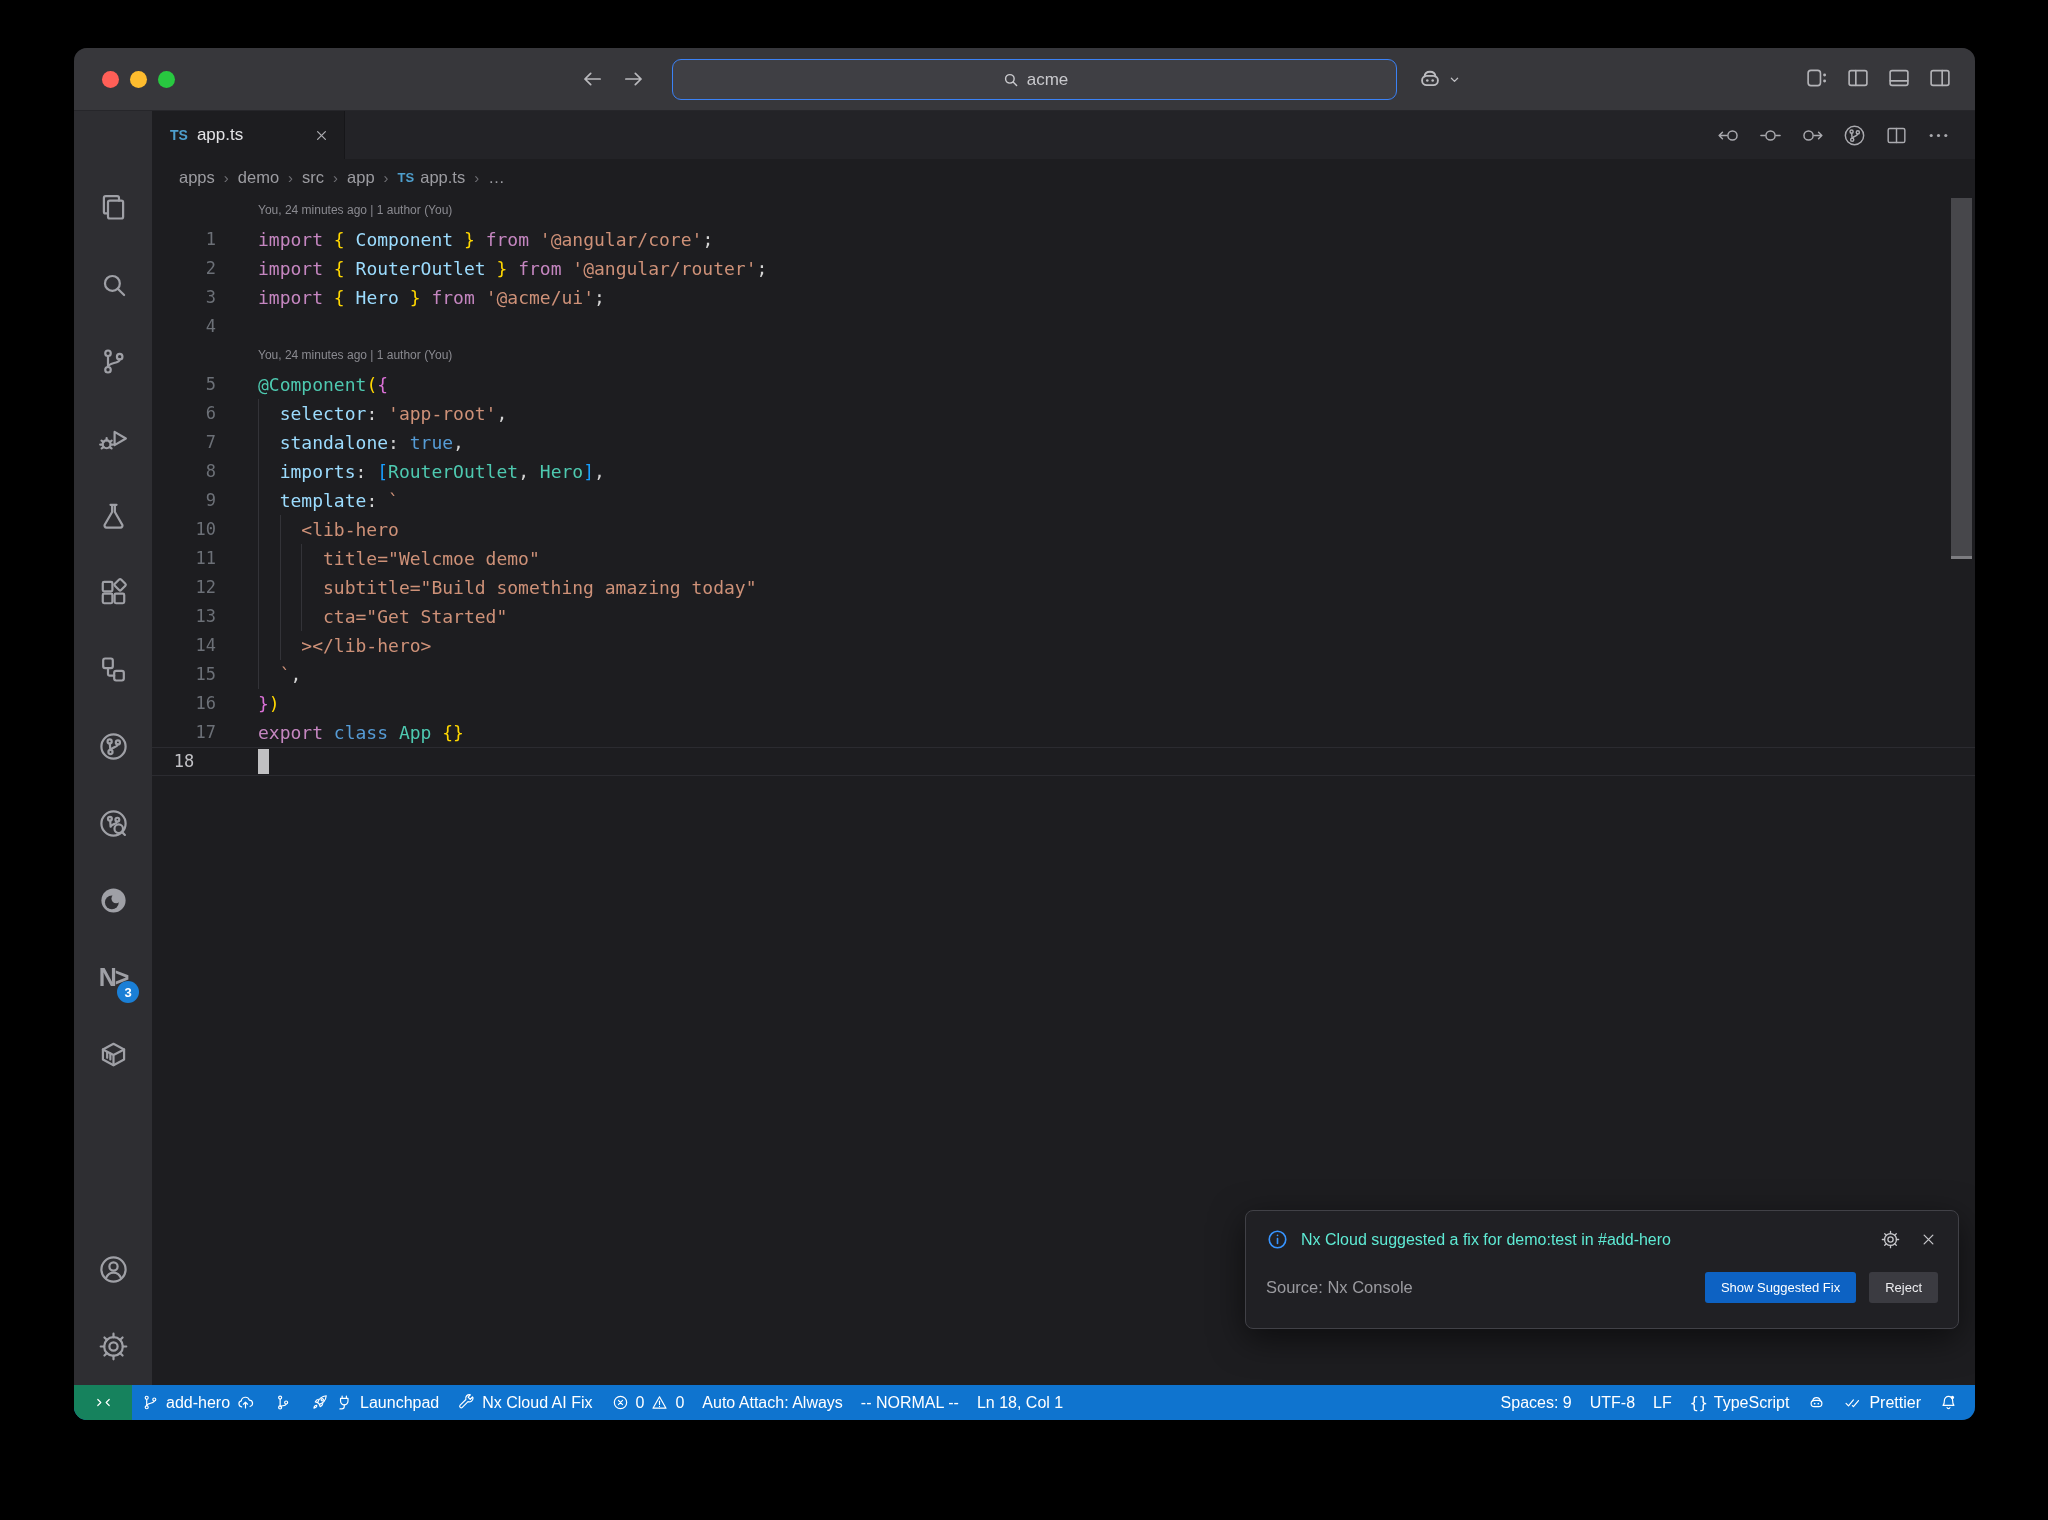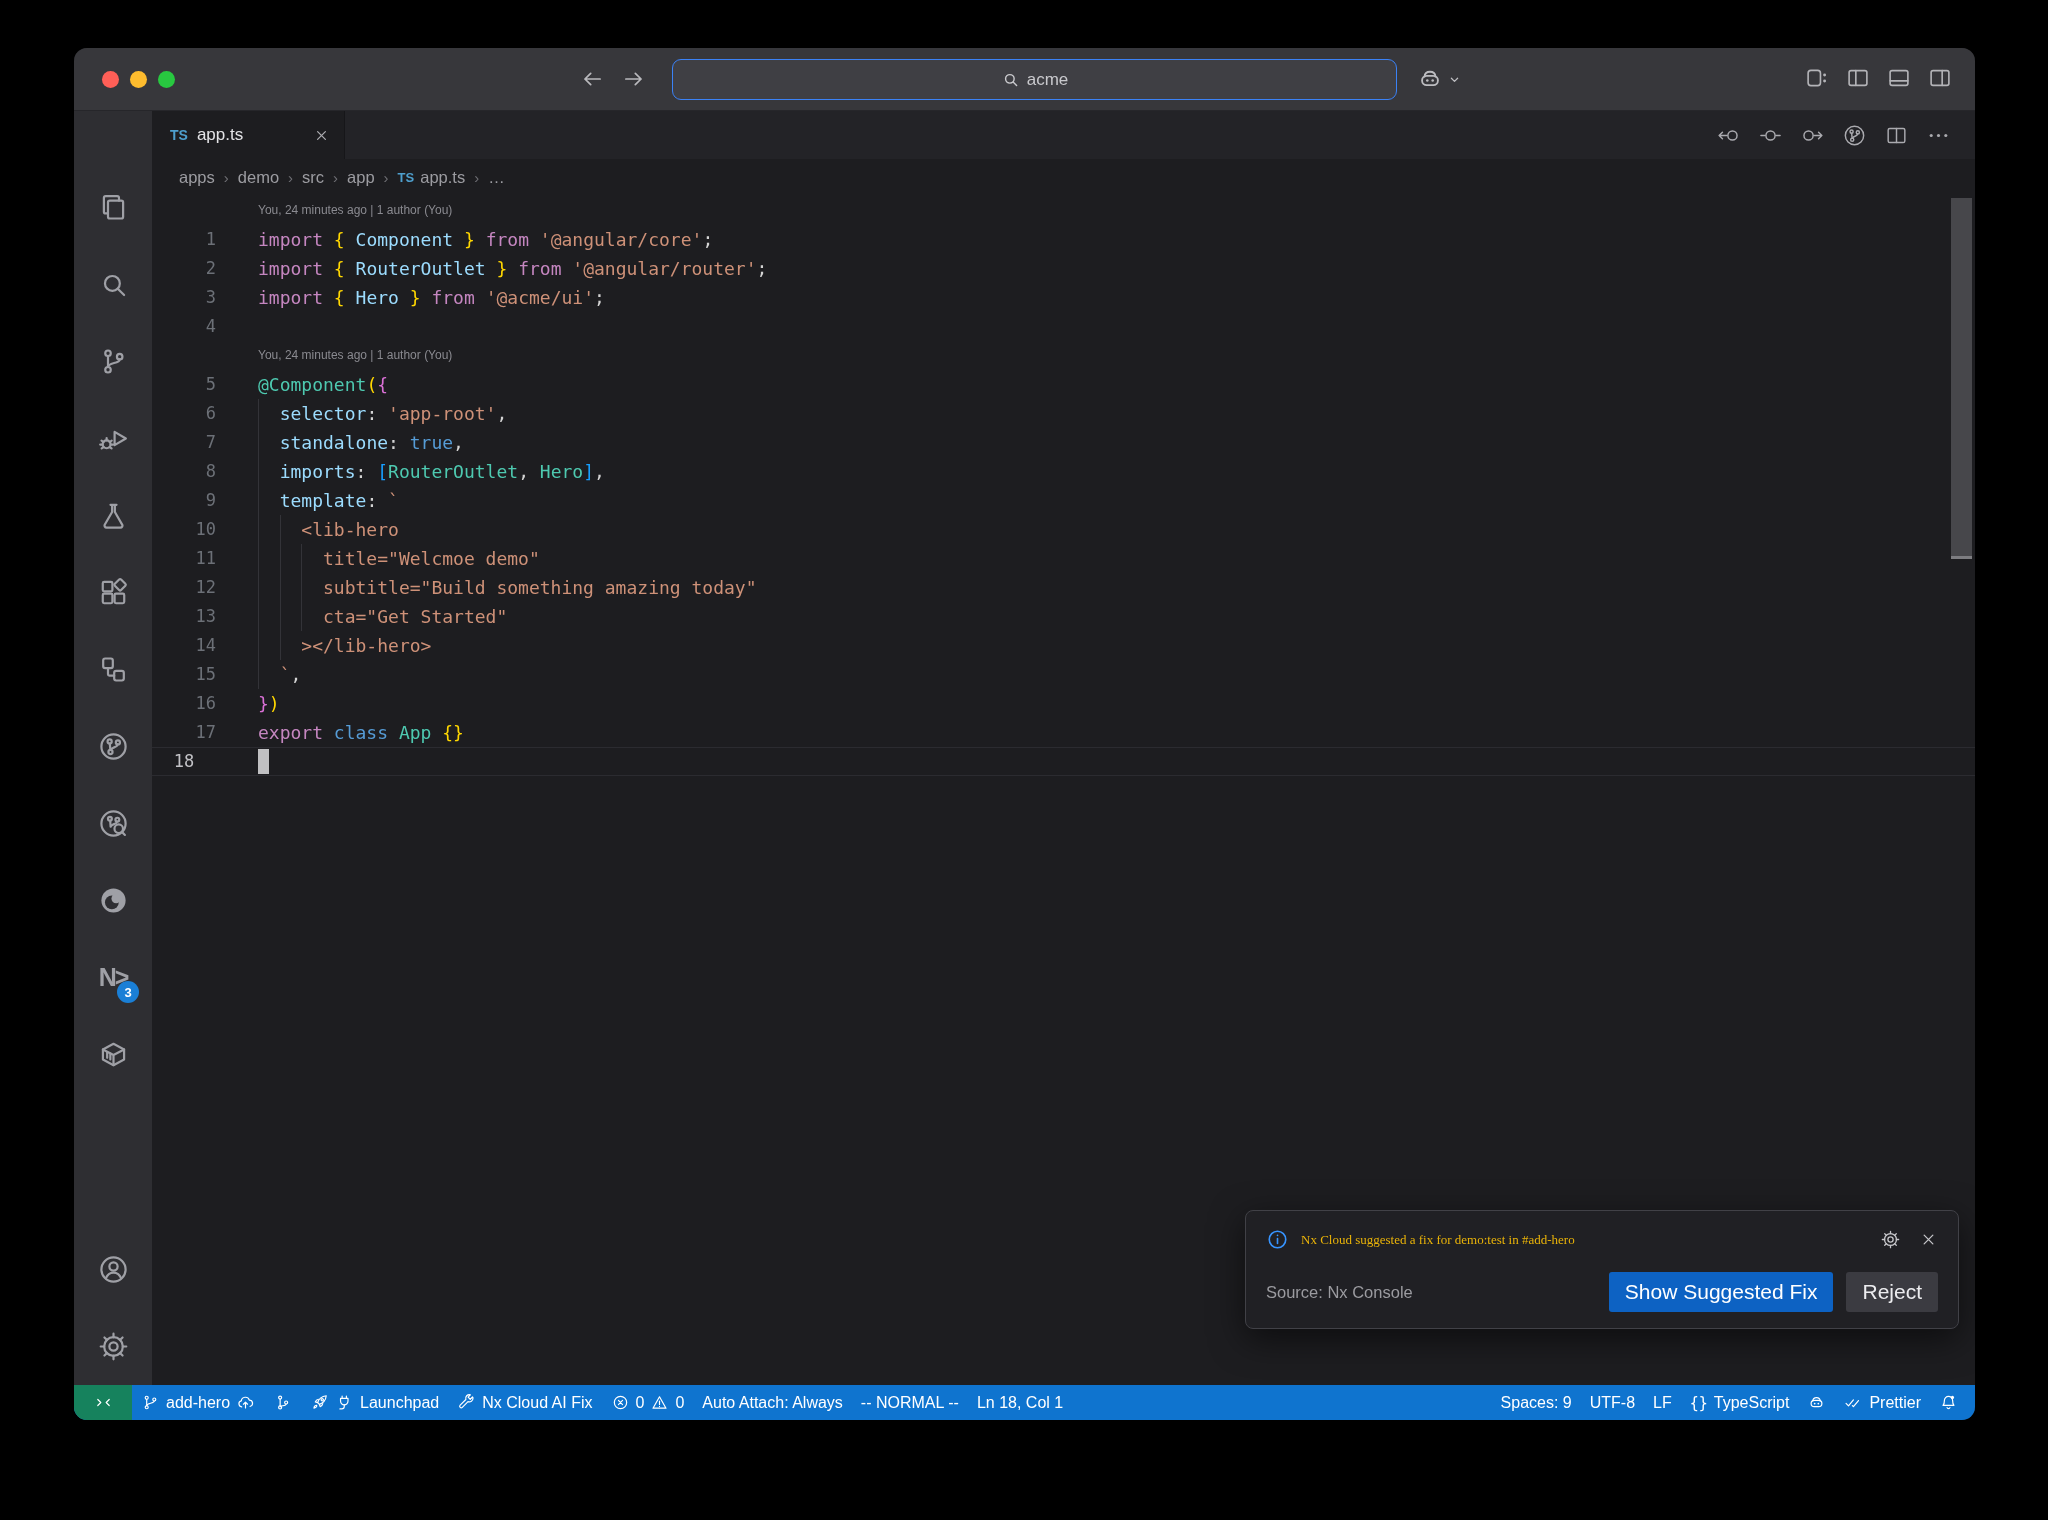--- a/index.html
+++ b/index.html
@@ -68,26 +68,26 @@
   .kw{color:#C586C0} .kw2{color:#569CD6} .typ{color:#9CDCFE} .cls{color:#4EC9B0}
   .str{color:#CE9178} .pln{color:#d4d4d4} .b1{color:#FFD700} .b2{color:#DA70D6} .b3{color:#179FFF}
 
   .scroll-thumb { position:absolute; right:3px; top:2px; width:21px; height:358px; background:#47474b; }
   .scroll-marker { position:absolute; right:3px; top:360px; width:21px; height:3px; background:#7d7d81; }
 
   
   .toast { position:absolute; right:16px; bottom:56px; width:714px; height:119px;
            background:#202024; border:1px solid #414147; border-radius:8px;
            padding:17px 20px 15px 20px; box-shadow:0 10px 34px rgba(0,0,0,.55); z-index:5; }
-  .toast-title-row { display:flex; align-items:center; gap:12px; font-size:13px; color:#eab308;font-family:Liberation Serif, serif; }
+  .toast-title-row { display:flex; align-items:center; gap:12px; font-size:16px; color:#5eead4; }
   .toast-icons { margin-left:auto; display:flex; align-items:center; gap:18px; color:#c6c6ca; }
   .toast-bottom { display:flex; align-items:center; margin-top:21px; }
   .toast-source { color:#9b9ba0; font-size:16.5px; }
   .toast-buttons { margin-left:auto; display:flex; gap:13px; }
-  .btn { border:none; font-family:inherit; font-size:21px; padding:8px 16px; border-radius:3px; }
+  .btn { border:none; font-family:inherit; font-size:13px; padding:8px 16px; border-radius:3px; }
   .btn-primary { background:#0d62c3; color:#fff; }
   .btn-secondary { background:#3b3b41; color:#ececef; }
 
   
   .statusbar { height:35px; background:#0f74cf; display:flex; align-items:center; color:#fff;
                font-size:16px; flex:0 0 auto; }
   .sb-item { display:flex; align-items:center; gap:6px; padding:0 9px; height:100%; }
   .sb-remote { width:58px; background:#16825d; justify-content:center; padding:0; }
   .sb-right { margin-left:auto; display:flex; align-items:center; height:100%; padding-right:8px; }
   .braces-ic { font-family:"DejaVu Sans Mono",monospace; font-size:15px; }

